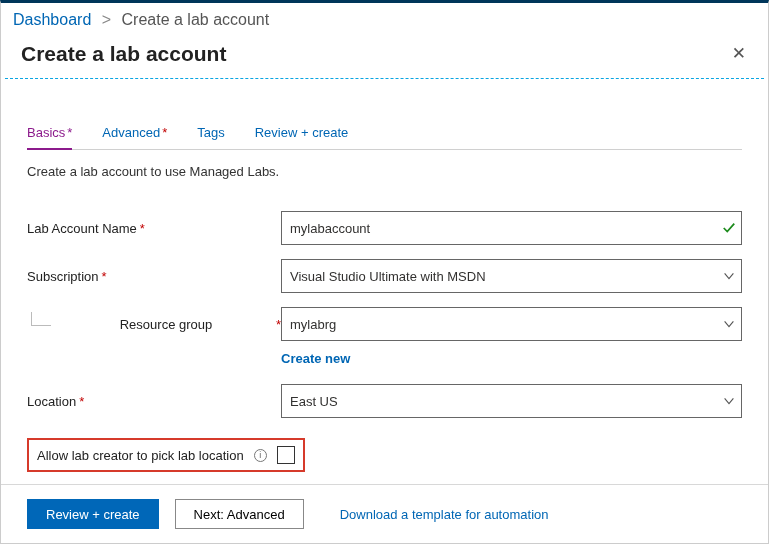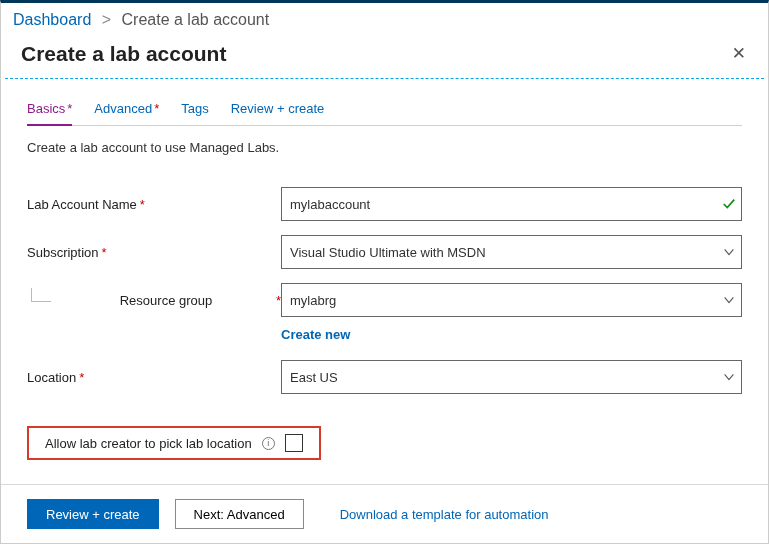--- a/index.html
+++ b/index.html
@@ -39,23 +39,24 @@
     border-top: 1px dashed #0aa5e2;
     margin: 0 4px 16px 4px;
   }
   .content {
     flex: 1;
     padding: 0 26px;
     overflow: auto;
   }
   .tabs {
     display: flex;
-    gap: 22px;
+    gap: 30px;
     border-bottom: 1px solid #d0d0d0;
     margin-bottom: 14px;
+    margin-top: 24px;
   }
   .tab {
     padding: 6px 0 8px 0;
     font-size: 13px;
     color: #0066b4;
     cursor: pointer;
     border-bottom: 2px solid transparent;
     margin-bottom: -1px;
   }
   .tab.active {
@@ -121,25 +122,25 @@
     color: #0066b4;
     font-size: 13px;
     font-weight: 600;
     margin-top: 4px;
     margin-left: 254px;
     cursor: pointer;
   }
   .sublink-row { margin-top: -8px; margin-bottom: 18px; }
   .highlight-row {
     border: 2px solid #d63a2b;
-    padding: 6px 16px;
+    padding: 6px 8px;
     display: inline-flex;
     align-items: center;
     gap: 10px;
-    margin-top: 18px;
+    margin-top: 6px;
   }
   .highlight-row .lbl { color: #222; }
   .info-icon {
     display: inline-flex;
     width: 13px; height: 13px;
     border: 1px solid #777;
     border-radius: 50%;
     font-size: 9px;
     align-items: center; justify-content: center;
     color: #666;

